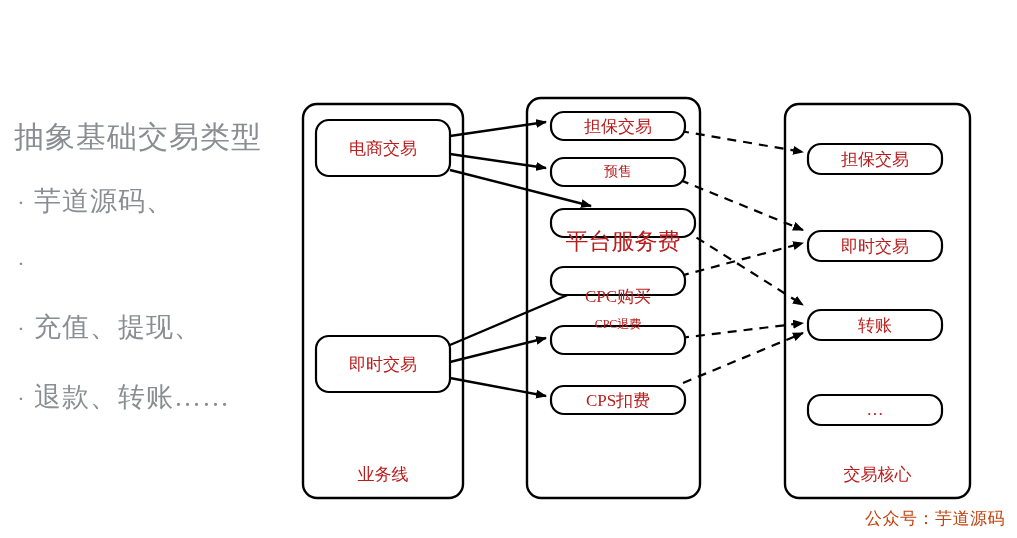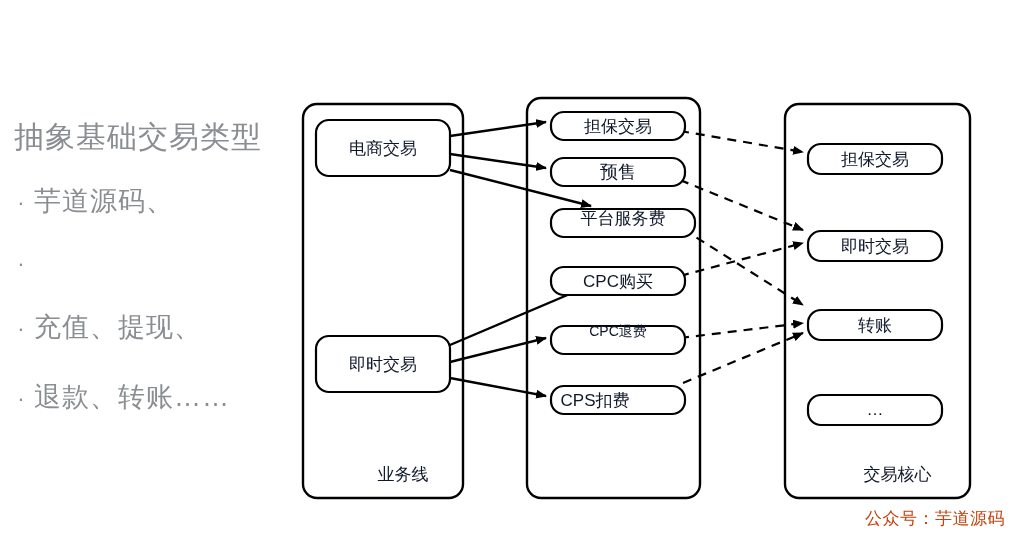--- a/index.html
+++ b/index.html
@@ -1,20 +1,20 @@
 <!DOCTYPE html>
 <html><head>
 <meta charset="utf-8">
 <style>
   html,body{margin:0;padding:0;background:#ffffff;}
   body{
     width:1017px;height:538px;position:relative;overflow:hidden;
     font-family:"Liberation Sans","DejaVu Sans",sans-serif;
   }
-  #stage{position:absolute;left:0;top:0;width:1017px;height:538px;}
+  #stage{position:absolute;left:0;top:0;width:1017px;height:538px;font-family:Liberation Serif, serif;}
   svg.layer{position:absolute;left:0;top:0;width:1017px;height:538px;}
 
   
   .left-pane{position:absolute;left:8px;top:120px;width:300px;}
   .headline{
     font-size:30px;color:#8a8d91;letter-spacing:1px;
     padding-left:6px;line-height:1.1;white-space:nowrap;
   }
   .bullets{margin-top:30px;}
   .bullet-row{
@@ -27,25 +27,25 @@
   .bullet-text{letter-spacing:1px;}
 
   
   .watermark{
     position:absolute;right:12px;bottom:8px;color:#c2410c;
     font-size:17px;letter-spacing:0.5px;white-space:nowrap;
   }
 
   
   .node-label,.container-label{
-    position:absolute;color:#0f172a;white-space:nowrap;
+    position:absolute;color:#b91c1c;white-space:nowrap;
     transform:translate(-50%,-50%);pointer-events:none;
   }
   .node-label{font-size:17px;}
-  .container-label{font-size:17px;margin-left:20px;}
+  .container-label{font-size:17px;}
 </style>
 </head>
 <body>
 
 <div id="stage">
 
   <div class="left-pane">
     <div class="headline">抽象基础交易类型</div>
     <div class="bullets">
       <div class="bullet-row">
@@ -105,25 +105,25 @@
         <rect x="808" y="310" width="134" height="30" rx="13" ry="13" fill="#ffffff" stroke="#000000" stroke-width="2.2"></rect>
         <rect x="808" y="395" width="134" height="30" rx="13" ry="13" fill="#ffffff" stroke="#000000" stroke-width="2.2"></rect>
       </g>
   </svg>
 
   <div id="labels-layer">
       <div class="container-label" style="left: 383px; top: 474px; font-size: 17px;">业务线</div>
       <div class="node-label" style="left: 383px; top: 148px; font-size: 17px;">电商交易</div>
       <div class="node-label" style="left: 383px; top: 364px; font-size: 17px;">即时交易</div>
       <div class="node-label" style="left: 618px; top: 126px; font-size: 17px;">担保交易</div>
-      <div class="node-label" style="left: 618px; top: 172px; font-size: 18px;">预售</div>
-      <div class="node-label" style="left: 623px; top: 218px; font-size: 17px;">平台服务费</div>
-      <div class="node-label" style="left: 618px; top: 281px; font-size: 17px;">CPC购买</div>
-      <div class="node-label" style="left: 618px; top: 332px; font-size: 14px;">CPC退费</div>
-      <div class="node-label" style="left: 595px; top: 400px; font-size: 17px;">CPS扣费</div>
+      <div class="node-label" style="left: 618px; top: 172px; font-size: 14px;">预售</div>
+      <div class="node-label" style="left: 623px; top: 241px; font-size: 23px;">平台服务费</div>
+      <div class="node-label" style="left: 618px; top: 296px; font-size: 17px;">CPC购买</div>
+      <div class="node-label" style="left: 618px; top: 324px; font-size: 12px;">CPC退费</div>
+      <div class="node-label" style="left: 618px; top: 400px; font-size: 17px;">CPS扣费</div>
       <div class="container-label" style="left: 877.5px; top: 474px; font-size: 17px;">交易核心</div>
       <div class="node-label" style="left: 875px; top: 159px; font-size: 17px;">担保交易</div>
       <div class="node-label" style="left: 875px; top: 246px; font-size: 17px;">即时交易</div>
       <div class="node-label" style="left: 875px; top: 325px; font-size: 17px;">转账</div>
       <div class="node-label" style="left: 875px; top: 410px; font-size: 17px;">…</div>
     </div>
 
   <div class="watermark">公众号：芋道源码</div>
 </div>
 

